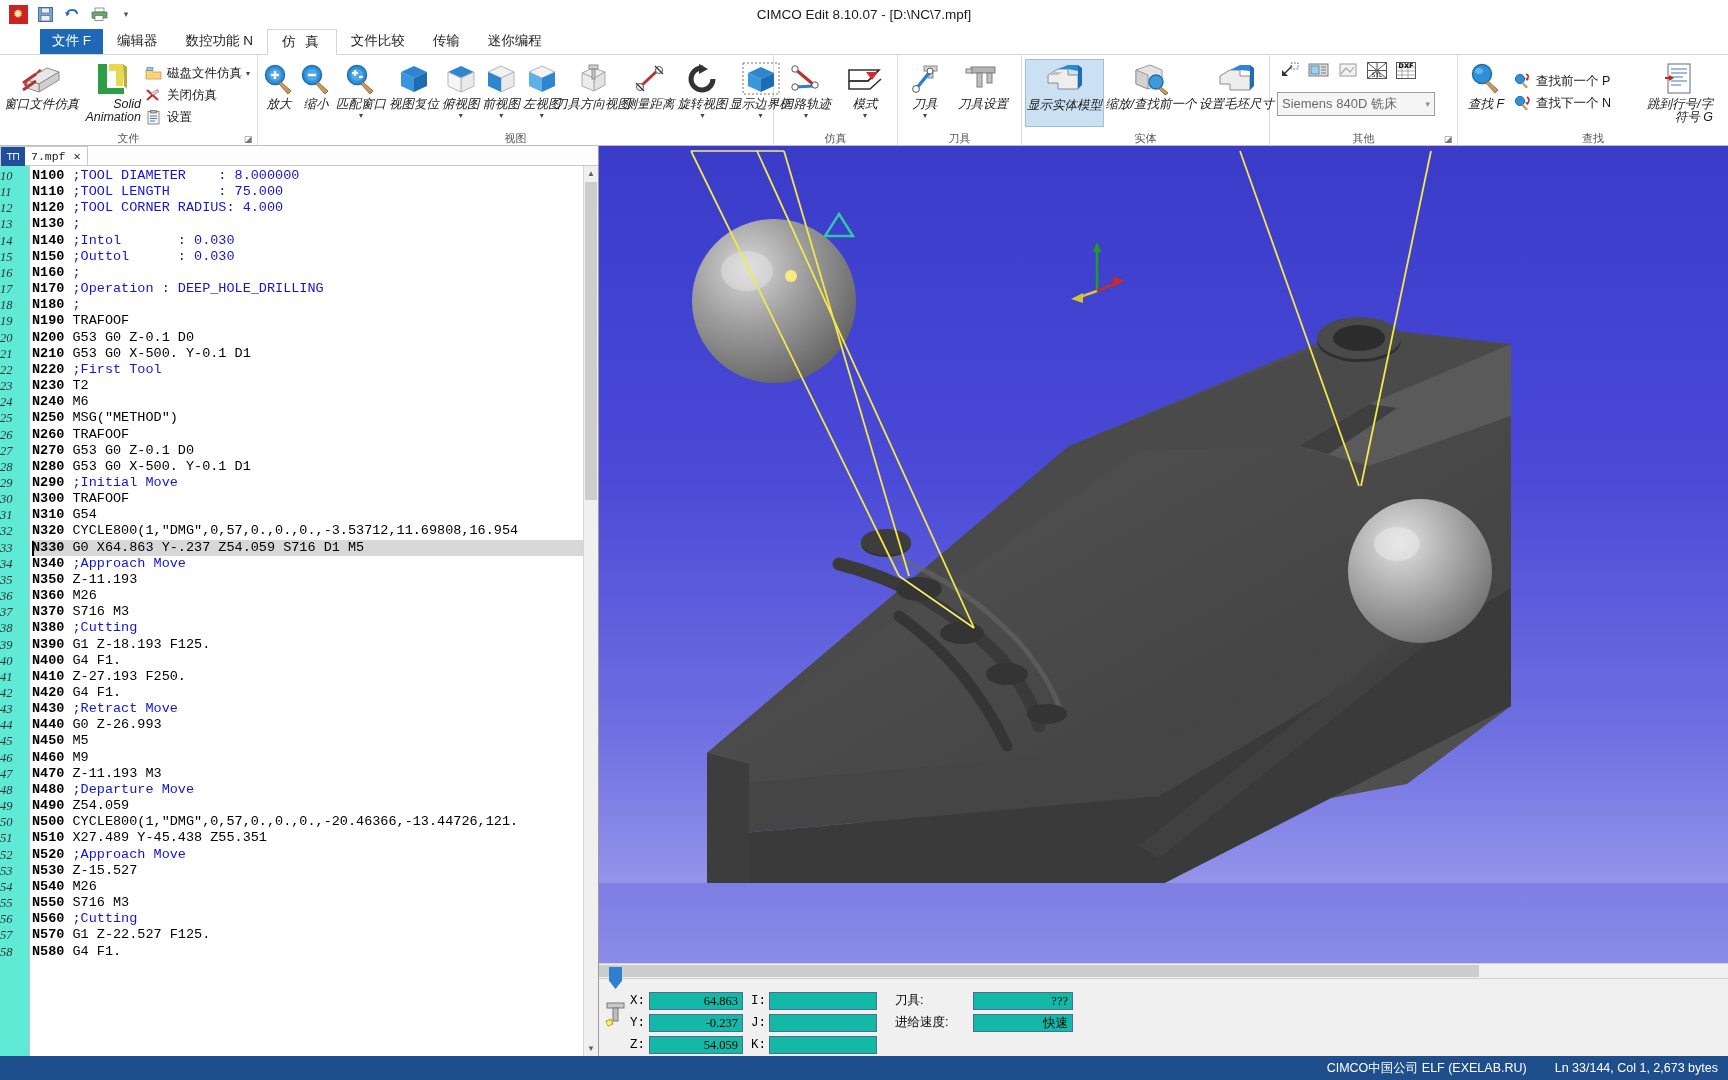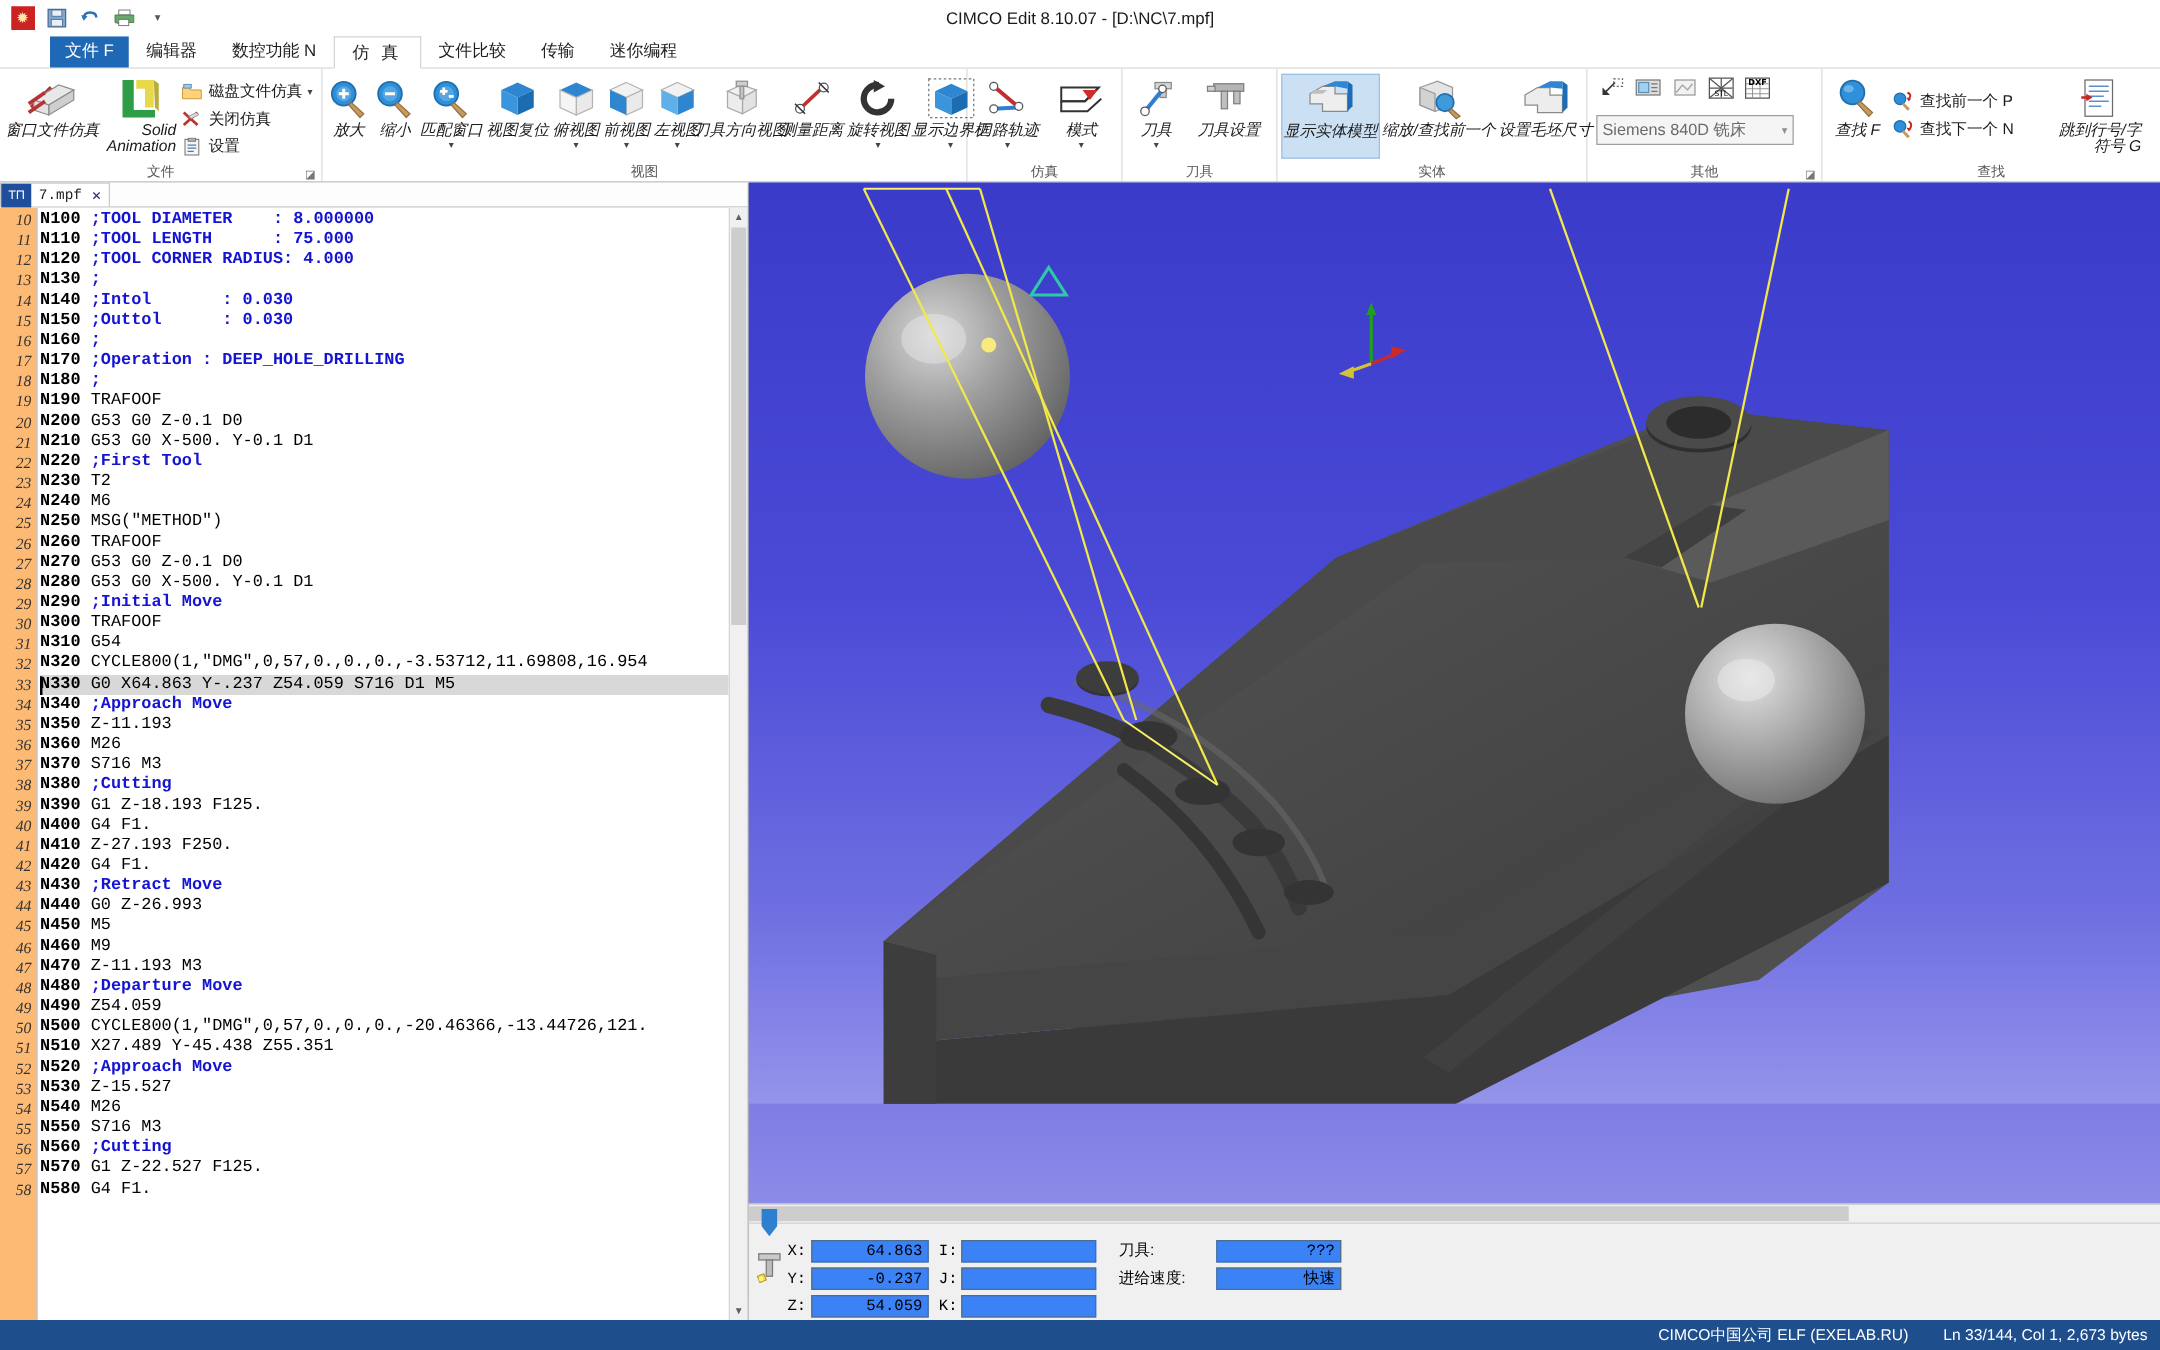--- a/index.html
+++ b/index.html
@@ -160,42 +160,42 @@
   }
   .doc-tab .tabicon {
     width: 24px; height: 19px; background: #1f4e9c;
     display: flex; align-items: center; justify-content: center;
     color: #fff; font-size: 11px;
   }
   .doc-tab .tabclose { color: #2b2b6f; font-size: 12px; font-weight: bold; padding-left: 2px;}
 
   .code-wrap { flex: 1; display: flex; min-height: 0; position: relative; overflow: hidden; }
   .gutter {
-    width: 30px; flex: 0 0 30px; background: #fdba74;
+    width: 30px; flex: 0 0 30px; background: #5eead4;
     border-right: 1px solid #c4c4c4;
-    padding-top: 2px; text-align: right;
+    padding-top: 2px; text-align: left;
     font-family: "Liberation Serif", serif; font-style: italic;
     font-size: 12.5px; color: #333; line-height: 16.17px;
     user-select: none;
   }
   .gutter div { padding-right: 4px; height: 16.17px; }
   .code {
     flex: 1; overflow: hidden; padding-top: 2px; padding-left: 2px;
     font-family: "Liberation Mono", monospace; font-size: 13.5px;
     line-height: 16.17px; white-space: pre; color: #000;
     position: relative;
   }
   .cline { height: 16.17px; white-space: pre; }
   .cline.hl { background: #d8d8d8; }
   .cline.hl::before {
     content: ""; position: absolute; left: 2px; width: 2px; height: 15px;
     background: #000; margin-top: 1px;
   }
   .c-n { color: #000; font-weight: bold; }
-  .c-cmt { color: #1414d2; font-weight: bold; }
+  .c-cmt { color: #1414d2; font-weight: normal; }
   .c-txt { color: #000; }
 
   .ed-scroll {
     width: 15px; flex: 0 0 15px; background: #f0f0f0;
     border-left: 1px solid #d6d6d6;
     display: flex; flex-direction: column; justify-content: space-between;
     position: relative;
   }
   .sb-arrow {
     height: 15px; background: #f0f0f0; color: #606060; font-size: 8px;
@@ -231,22 +231,22 @@
   }
   .cb-fields { display: flex; align-items: flex-start; padding-top: 10px; }
   .cb-col { display: flex; flex-direction: column; gap: 3px; margin-right: 8px; }
   .cb-row { display: flex; align-items: center; gap: 4px; height: 19px; }
   .cb-lab {
     font-family: "Liberation Mono", monospace; font-size: 12.5px; color: #000;
     text-align: right; white-space: nowrap;
   }
   .cb-lab.cjk { font-family: "Liberation Sans", sans-serif; font-size: 12.5px; }
   .cb-inp {
-    height: 18px; border: 1px solid #4c6e8e; background: #3b82f6;
-    font-family: Liberation Mono, monospace; font-size: 12.5px; color: #000;
+    height: 18px; border: 1px solid #4c6e8e; background: #14b8a6;
+    font-family: Liberation Serif, serif; font-size: 12.5px; color: #000;
     text-align: left; padding: 0 4px; line-height: 16px;
     display: flex; align-items: center; justify-content: flex-end;
   }
   .w94 { width: 94px; }
   .w100 { width: 100px; }
   .w108 { width: 108px; }
 
   .blue-marker {
     position: absolute; left: 10px; top: -12px;
     width: 13px; height: 22px; background: #2f7fd0;

